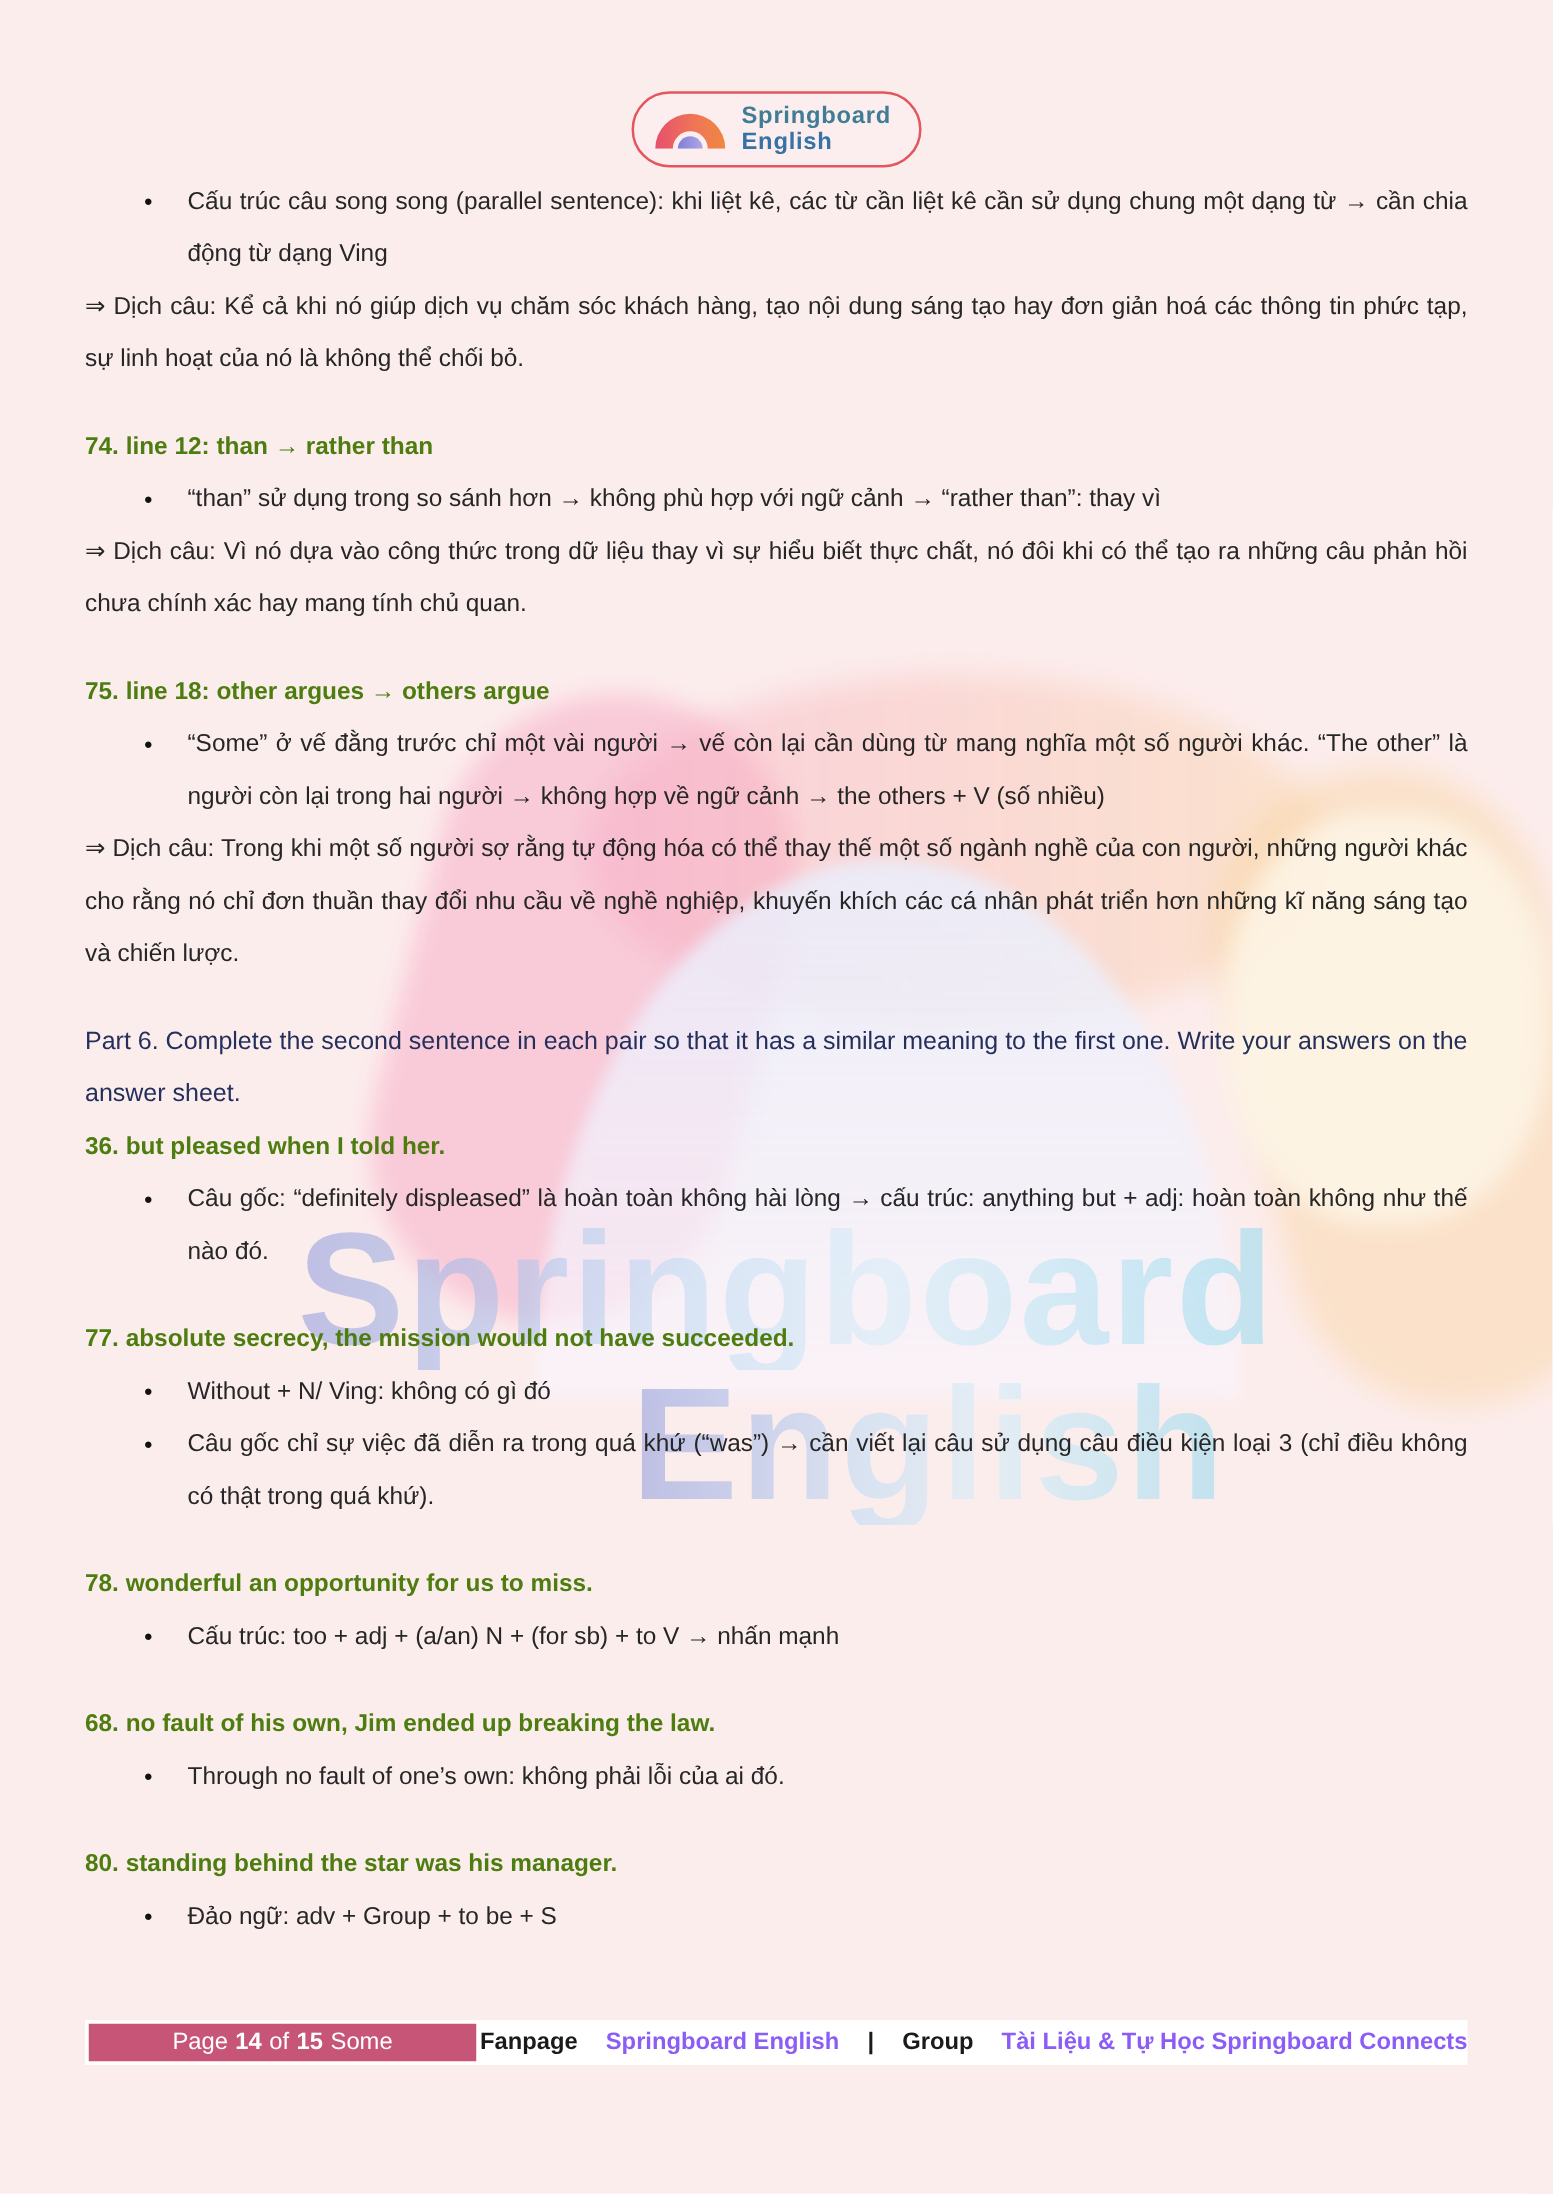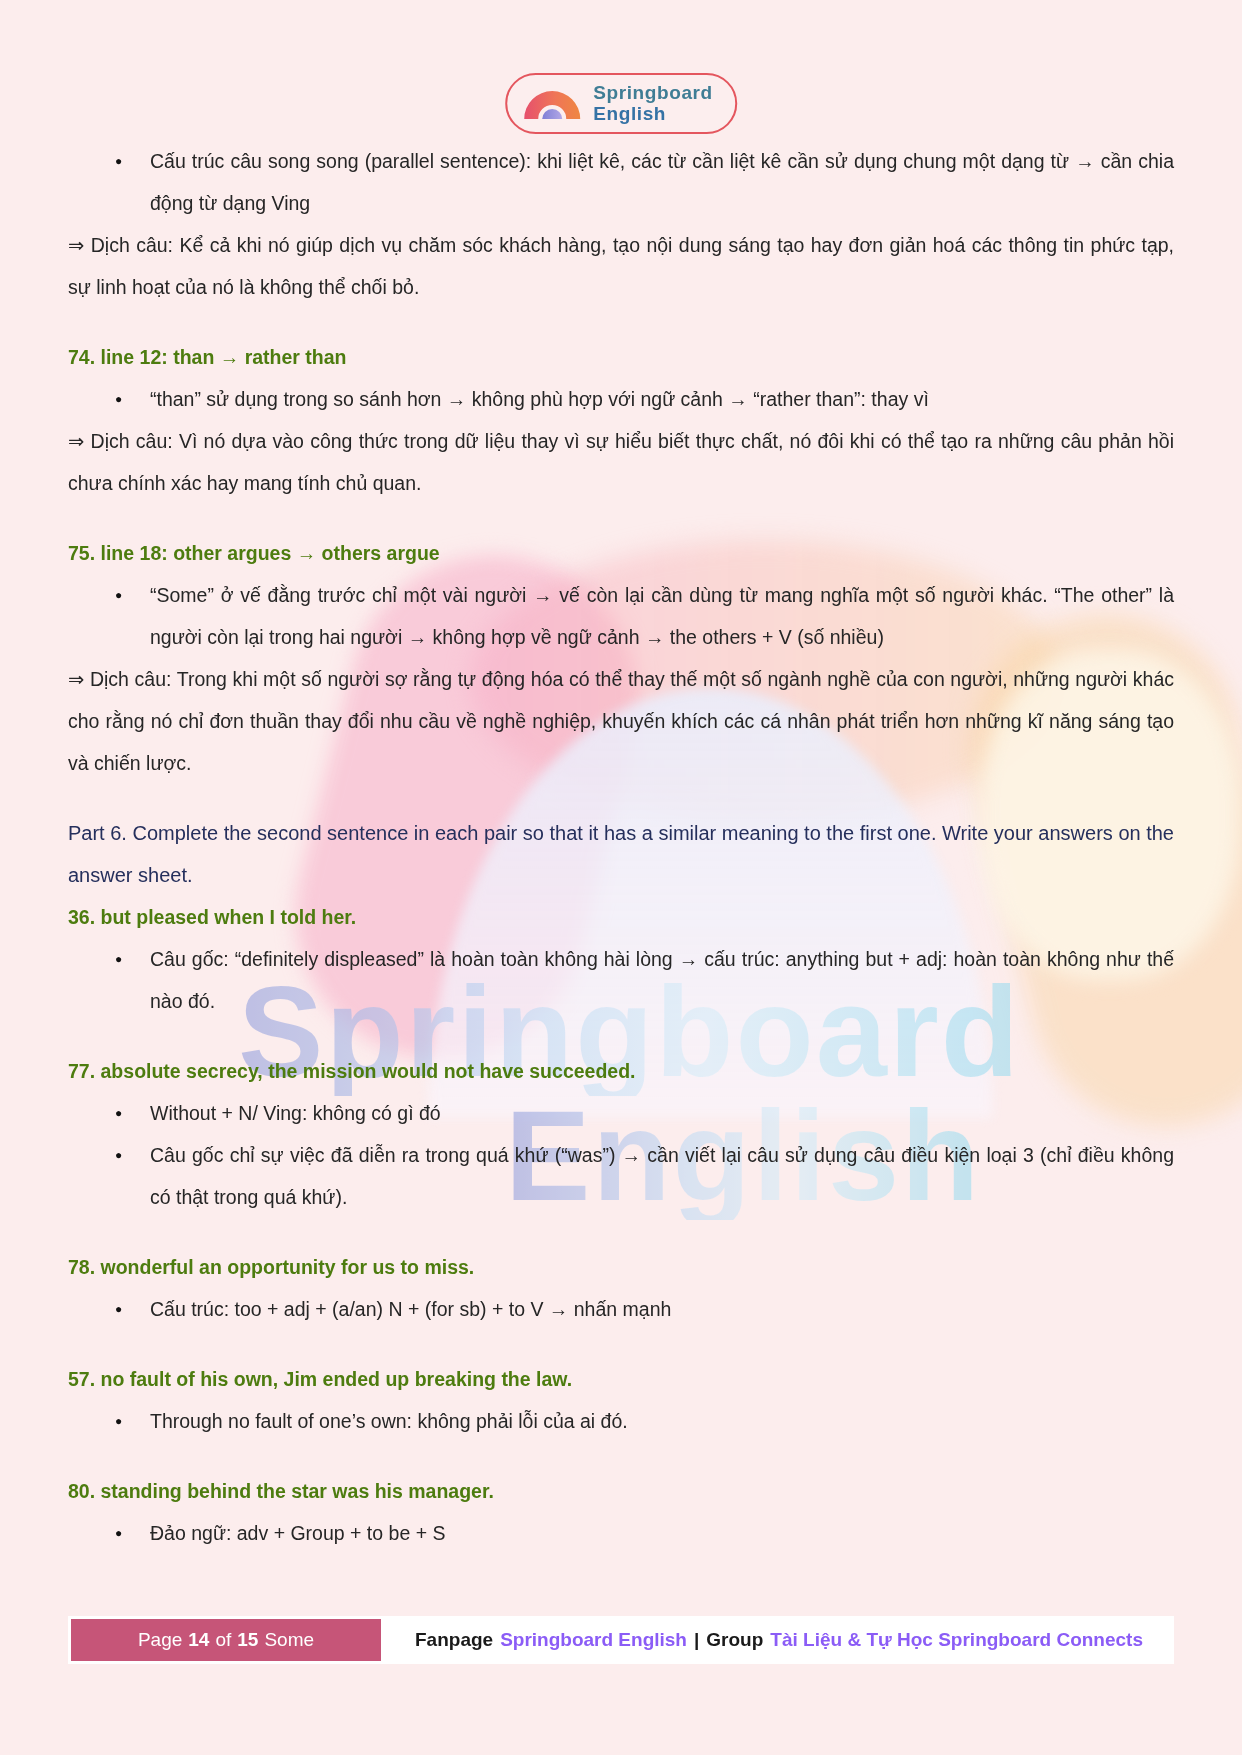--- a/index.html
+++ b/index.html
@@ -47,30 +47,30 @@
   .content p{margin:0;}
   .trans{text-align:justify;}
   .sec-heading{font-weight:bold;color:#4d7c0f;font-size:19.5px;margin-top:28px !important;}
   .sec-heading.tight{margin-top:0 !important;}
   .part-heading{font-weight:normal;color:#252f5c;text-align:justify;margin-top:28px !important;font-size:20px;}
   .bullet{display:flex;padding-left:47px;}
   .bullet .dot{flex:0 0 35px;font-size:12px;line-height:42px;color:#111;}
   .bullet .btxt{flex:1;text-align:justify;}
   
   .footer{
-    position:absolute;left:68px;right:68px;top:1616px;height:48px;z-index:3;
+    position:absolute;left:68px;right:68px;top:1616px;height:36px;z-index:3;
     display:flex;background:#ffffff;font-size:19px;
   }
   .page-badge{
     flex:0 0 310px;margin:3px;background:#c65578;color:#fff;
     display:flex;align-items:center;justify-content:center;gap:6px;white-space:nowrap;
   }
   .page-badge .num{font-weight:bold;}
   .footer-links{
-    flex:1;display:flex;align-items:center;justify-content:center;gap:7px;
+    flex:1;display:flex;align-items:center;justify-content:space-between;gap:7px;
     font-weight:bold;color:#1a1a1a;white-space:nowrap;
   }
   .footer-links .pink{color:#8b5cf6;}
 </style>
 </head>
 <body>
 
 <div class="page">
 
   <div class="wm wm-pink-leg"></div>
@@ -149,21 +149,21 @@
         </div>
       </section>
       <section>
         <p class="sec-heading">78. wonderful an opportunity for us to miss.</p>
         <div class="bullet">
           <span class="dot">●</span>
           <div class="btxt">Cấu trúc: too + adj + (a/an) N + (for sb) + to V → nhấn mạnh</div>
         </div>
       </section>
       <section>
-        <p class="sec-heading">57. no fault of his own, Jim ended up breaking the law.</p>
+        <p class="sec-heading">68. no fault of his own, Jim ended up breaking the law.</p>
         <div class="bullet">
           <span class="dot">●</span>
           <div class="btxt">Through no fault of one’s own: không phải lỗi của ai đó.</div>
         </div>
       </section>
       <section>
         <p class="sec-heading">80. standing behind the star was his manager.</p>
         <div class="bullet">
           <span class="dot">●</span>
           <div class="btxt">Đảo ngữ: adv + Group + to be + S</div>

